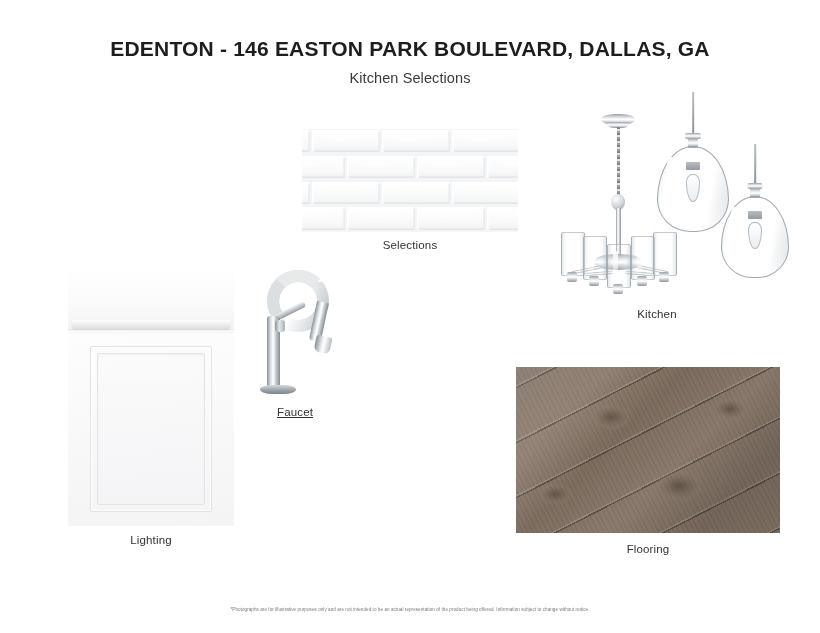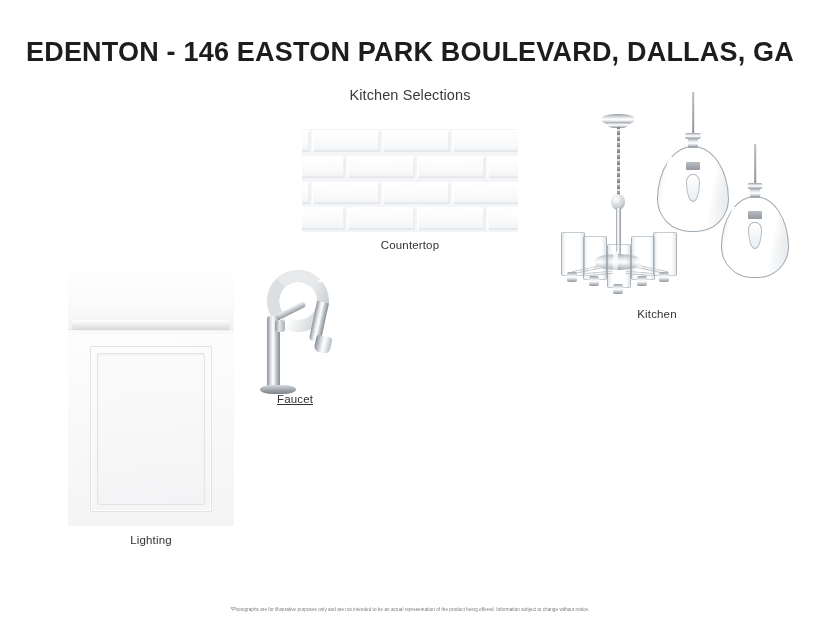--- a/index.html
+++ b/index.html
@@ -25,29 +25,29 @@
 
   
   .header {
     position: absolute;
     top: 36px;
     left: 0;
     width: 820px;
     text-align: center;
   }
   .title {
-    font-size: 27px;
+    font-size: 21px;
     font-weight: 700;
     letter-spacing: 0.2px;
     color: #1d1d1d;
     line-height: 1.2;
     white-space: nowrap;
   }
   .subtitle {
-    margin-top: 19px;
+    margin-top: 9px;
     font-size: 14.5px;
     font-weight: 400;
     color: #3a3a3a;
     letter-spacing: 0.1px;
   }
 
   
   .item { position: absolute; }
   .caption {
     position: absolute;
@@ -450,21 +450,21 @@
 
       </div>
       <div class="trow" style="top:77.25px;">
         <div class="tile" style="left:35px;"></div>
           <div class="tile" style="left:105px;"></div>
         <div class="tile" style="left:175px;"></div>
           <div class="tile" style="left:245px;"></div>
 
       </div>
     </div>
-    <div class="caption" style="top: 110px;">Countertop</div>
+    <div class="caption" style="top: 110px;">Selections</div>
   </div>
 
   <div class="item" id="lighting">
     <div class="lightbox">
 
       <div class="ch">
         <div class="ch-canopy nickel-h"></div>
         <div class="ch-canopy2 nickel-h"></div>
         <div class="ch-chain"></div>
         <div class="ch-ball"></div>
@@ -530,20 +530,32 @@
     <div class="fa">
       <div class="fa-arc"></div>
       <div class="fa-arc2"></div>
       <div class="fa-down"></div>
       <div class="fa-spray"></div>
       <div class="fa-col"></div>
       <div class="fa-handle-j"></div>
       <div class="fa-handle"></div>
       <div class="fa-base"></div>
     </div>
-    <div class="caption" style="top: 135px; text-decoration: underline;">Faucet</div>
+    <div class="caption" style="top: 148px; text-decoration: underline;">Faucet</div>
   </div>
 
 
+  <div class="item" id="flooring">
+    <div class="floor">
+      <div class="floor-grain"></div>
+      <div class="floor-planks"></div>
+      <div class="floor-knot" style="left:28%; top:22%; width:42px; height:26px;"></div>
+      <div class="floor-knot" style="left:52%; top:62%; width:52px; height:32px;"></div>
+      <div class="floor-knot" style="left:8%;  top:70%; width:36px; height:22px;"></div>
+      <div class="floor-knot" style="left:74%; top:18%; width:38px; height:24px;"></div>
+      <div class="floor-sheen"></div>
+    </div>
+    <div class="caption" style="top: 176px;">Flooring</div>
+  </div>
 
   <div class="footer">*Photographs are for illustrative purposes only and are not intended to be an actual representation of the product being offered. Information subject to change without notice.</div>
 
 </div>
 
 </body></html>

